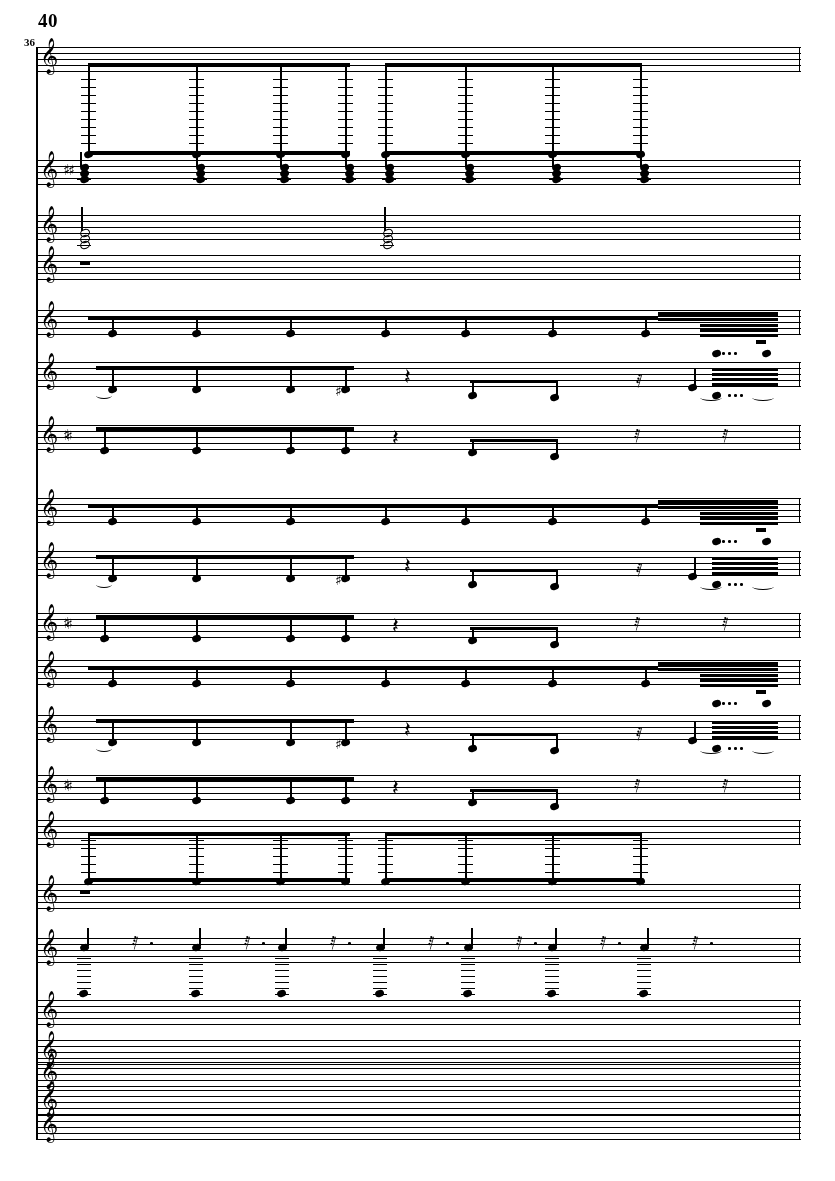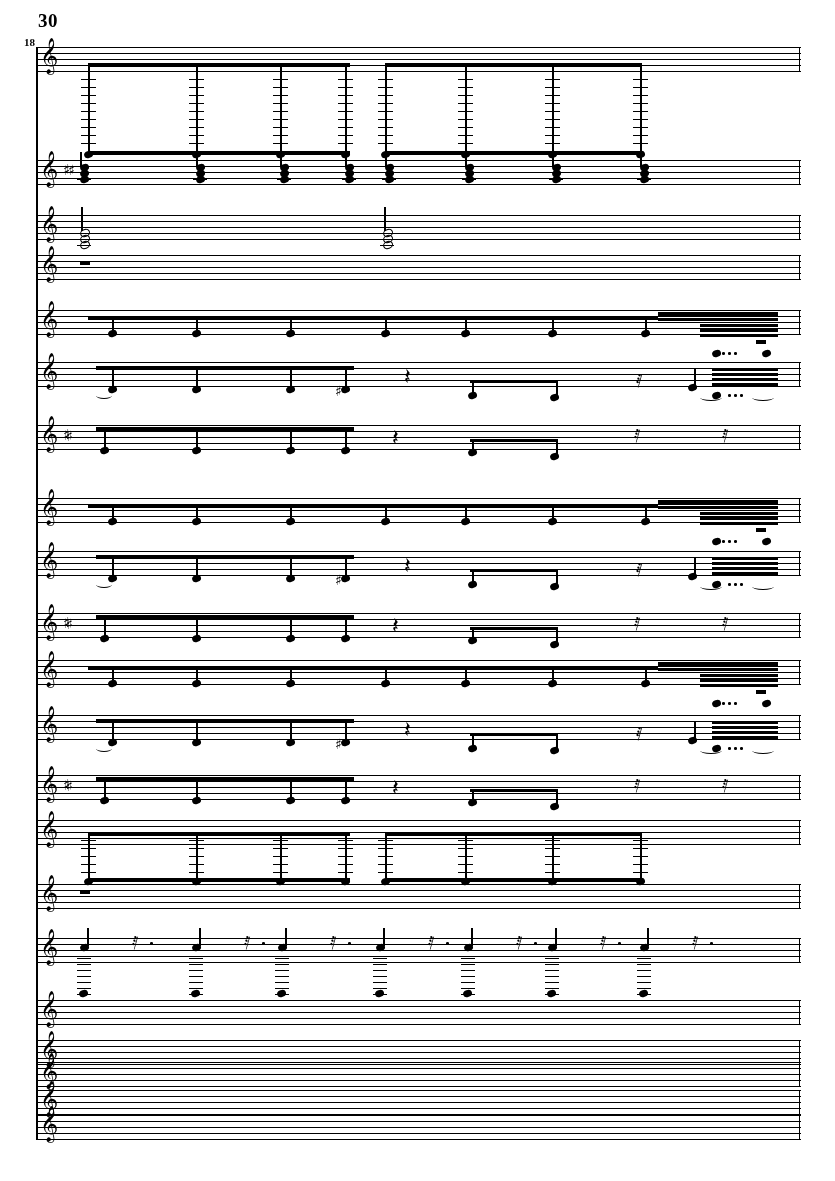--- a/index.html
+++ b/index.html
@@ -153,22 +153,22 @@
     border-bottom: 1.4px solid #000;
     border-radius: 0 0 50% 50%;
     height: 6px;
   }
 </style>
 </head>
 <body>
 
 <div id="page">
 
-  <div class="page-number">30</div>
-  <div class="measure-number">18</div>
+  <div class="page-number">40</div>
+  <div class="measure-number">36</div>
 
   <div id="staves">
       <div class="staff" style="top: 47px;">
         <div class="lines">
           <i></i>
           <i></i>
           <i></i>
           <i></i>
           <i></i>
         </div>

